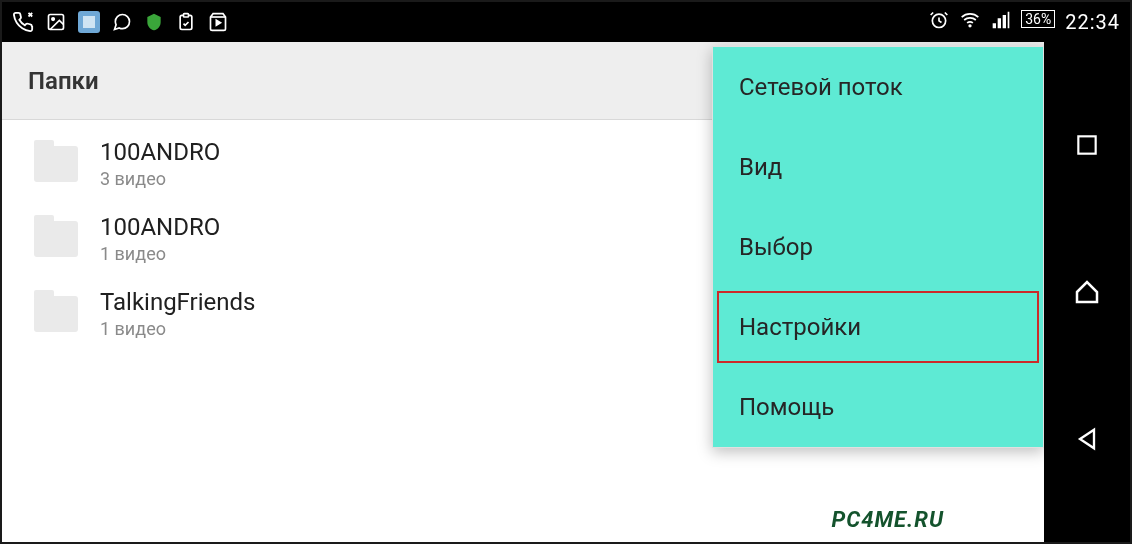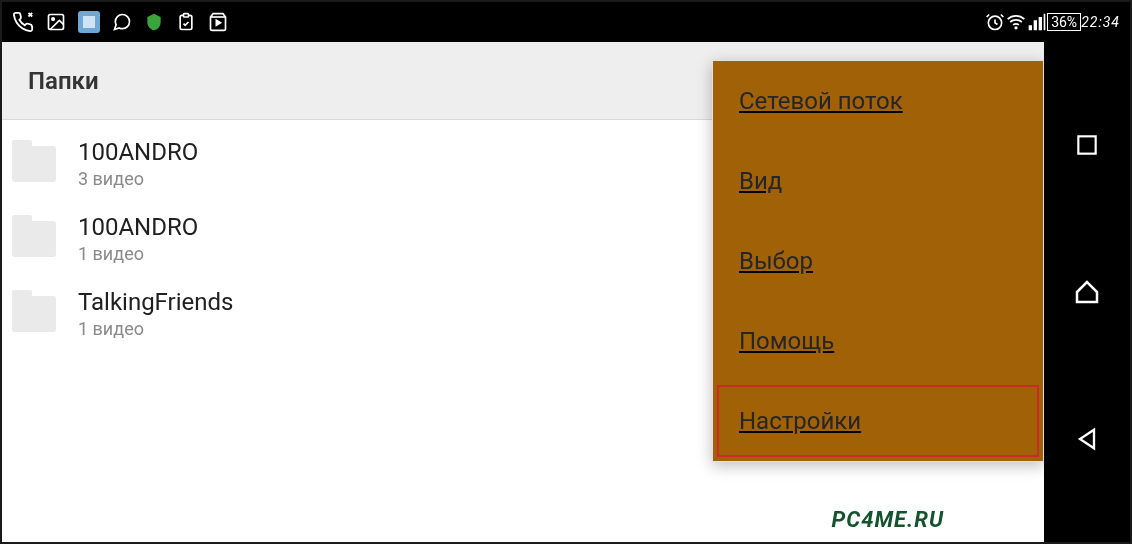--- a/index.html
+++ b/index.html
@@ -14,27 +14,27 @@
   .statusbar {
     height: 40px;
     background: #000;
     color: #fff;
     display: flex;
     align-items: center;
     padding: 0 10px;
     font-size: 18px;
   }
   .status-left { display: flex; align-items: center; gap: 12px; }
-  .status-right { margin-left: auto; display: flex; align-items: center; }
+  .status-right { margin-left: auto; display: flex; align-items: flex-start; gap: 10px; }
   .status-icon { display: inline-flex; align-items: center; justify-content: center; }
   .batt-box {
     display: inline-flex; align-items: center;
     border: 1px solid #fff; padding: 0 3px; font-size: 14px; line-height: 16px;
   }
-  .clock { font-size: 14px; letter-spacing: 1px; font-style: italic; }
+  .clock { font-size: 20px; letter-spacing: 1px; }
 
   .navbar {
     position: absolute;
     right: 0;
     top: 40px;
     bottom: 0;
     width: 86px;
     background: #000;
     display: flex;
     flex-direction: column;
@@ -60,21 +60,21 @@
     align-items: center;
     padding: 0 26px;
     font-size: 24px;
     color: #343434;
     font-weight: 600;
   }
   .list { padding: 6px 0; }
   .row {
     display: flex;
     align-items: center;
-    padding: 12px 10px;
+    padding: 12px 32px;
     gap: 22px;
   }
   .folder-ico {
     width: 44px; height: 36px;
     background: #eaeaea;
     border-radius: 3px;
     position: relative;
   }
   .folder-ico::before {
     content: "";
@@ -83,27 +83,26 @@
     width: 20px; height: 8px;
     background: #eaeaea;
     border-radius: 2px 2px 0 0;
   }
   .row-text .title { font-size: 24px; color: #202020; }
   .row-text .sub { font-size: 18px; color: #8a8a8a; margin-top: 2px; }
 
   .menu {
     position: absolute;
     right: 0;
-    top: 18px;
+    top: 4px;
     width: 332px;
-    background: #a16207;
+    background: #5eead4;
     box-shadow: 0 4px 14px rgba(0,0,0,0.25);
     border: 1px solid #e0e0e0;
     z-index: 5;
-    text-decoration: underline;
   }
   .menu-item {
     padding: 26px 26px;
     font-size: 24px;
     color: #262626;
     cursor: pointer;
   }
   .menu-item.highlight {
     outline: 2px solid #cc2a2a;
     outline-offset: -6px;
@@ -231,22 +230,22 @@
           <div class="title">TalkingFriends</div>
           <div class="sub">1 видео</div>
         </div>
       </div>
     </div>
 
     <div class="menu">
       <div class="menu-item"><span>Сетевой поток</span></div>
       <div class="menu-item"><span>Вид</span></div>
       <div class="menu-item"><span>Выбор</span></div>
+      <div class="menu-item highlight"><span>Настройки</span></div>
       <div class="menu-item"><span>Помощь</span></div>
-      <div class="menu-item highlight"><span>Настройки</span></div>
     </div>
 
     <div class="arrow">
       <svg width="120" height="40" viewBox="0 0 120 40">
         <line x1="115" y1="20" x2="20" y2="20" stroke="#d11" stroke-width="6"></line>
         <polygon points="0,20 25,8 25,32" fill="#d11"></polygon>
       </svg>
     </div>
 
     <div class="watermark">PC4ME.RU</div>

